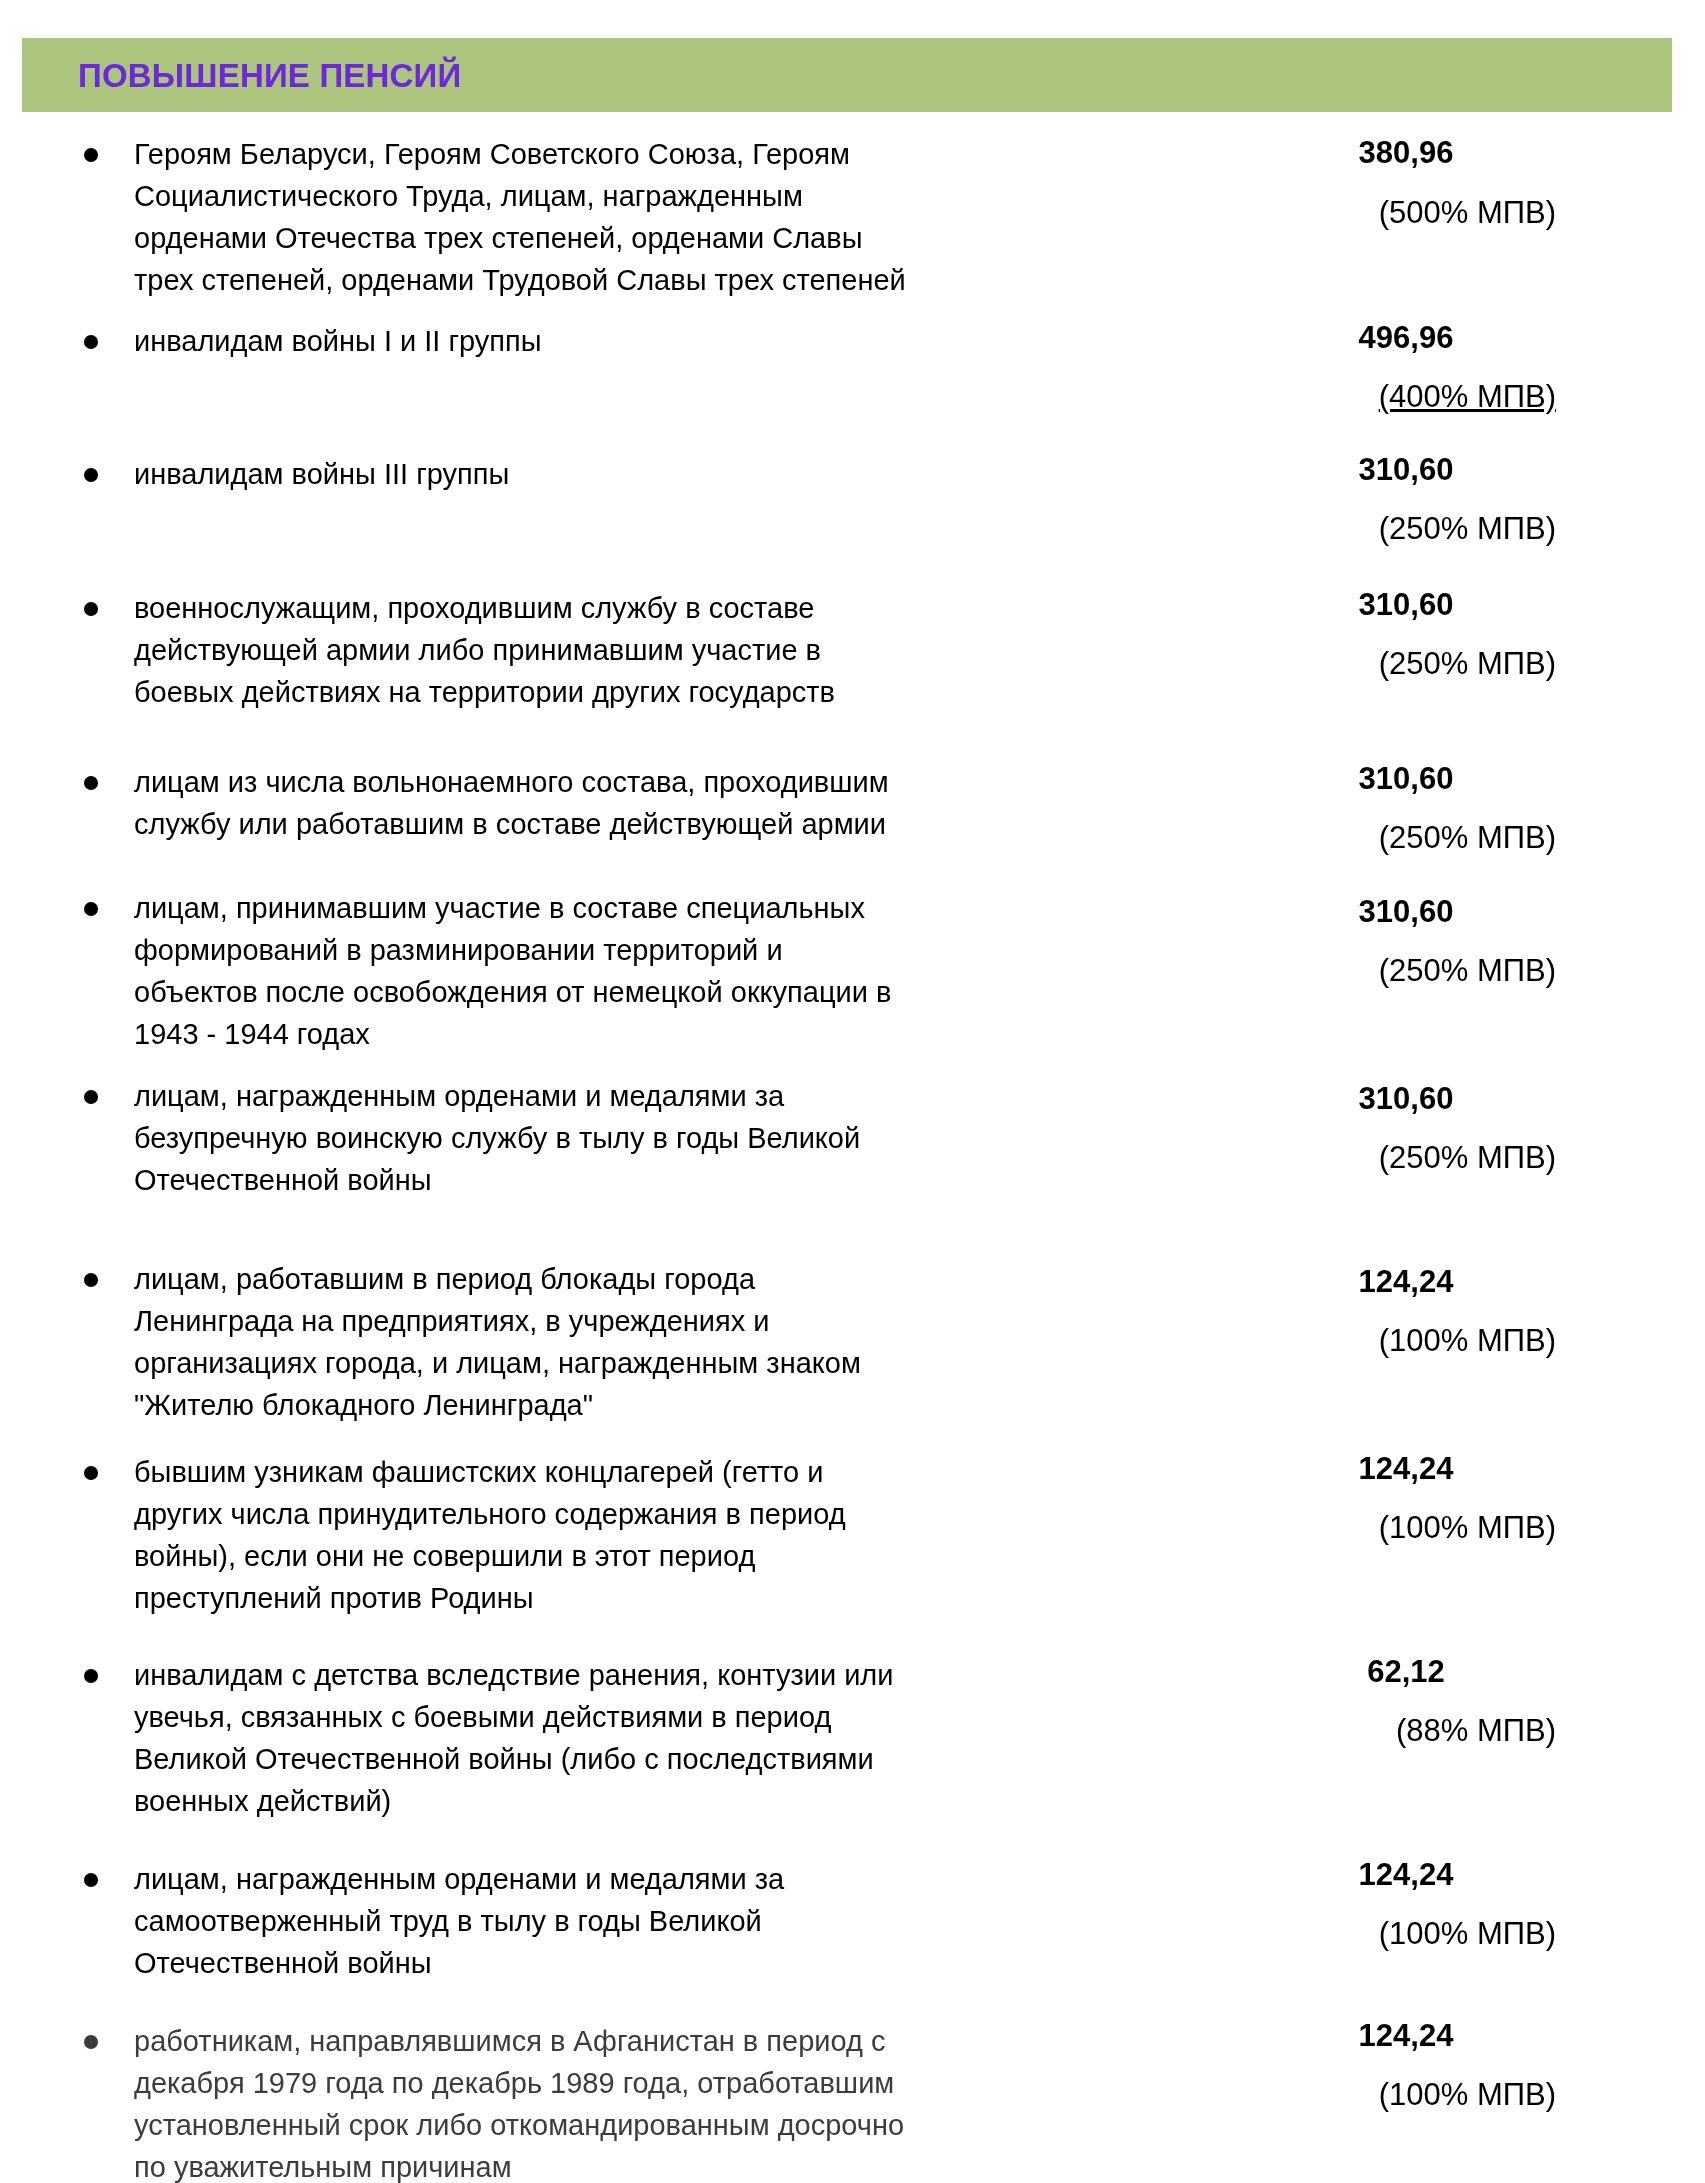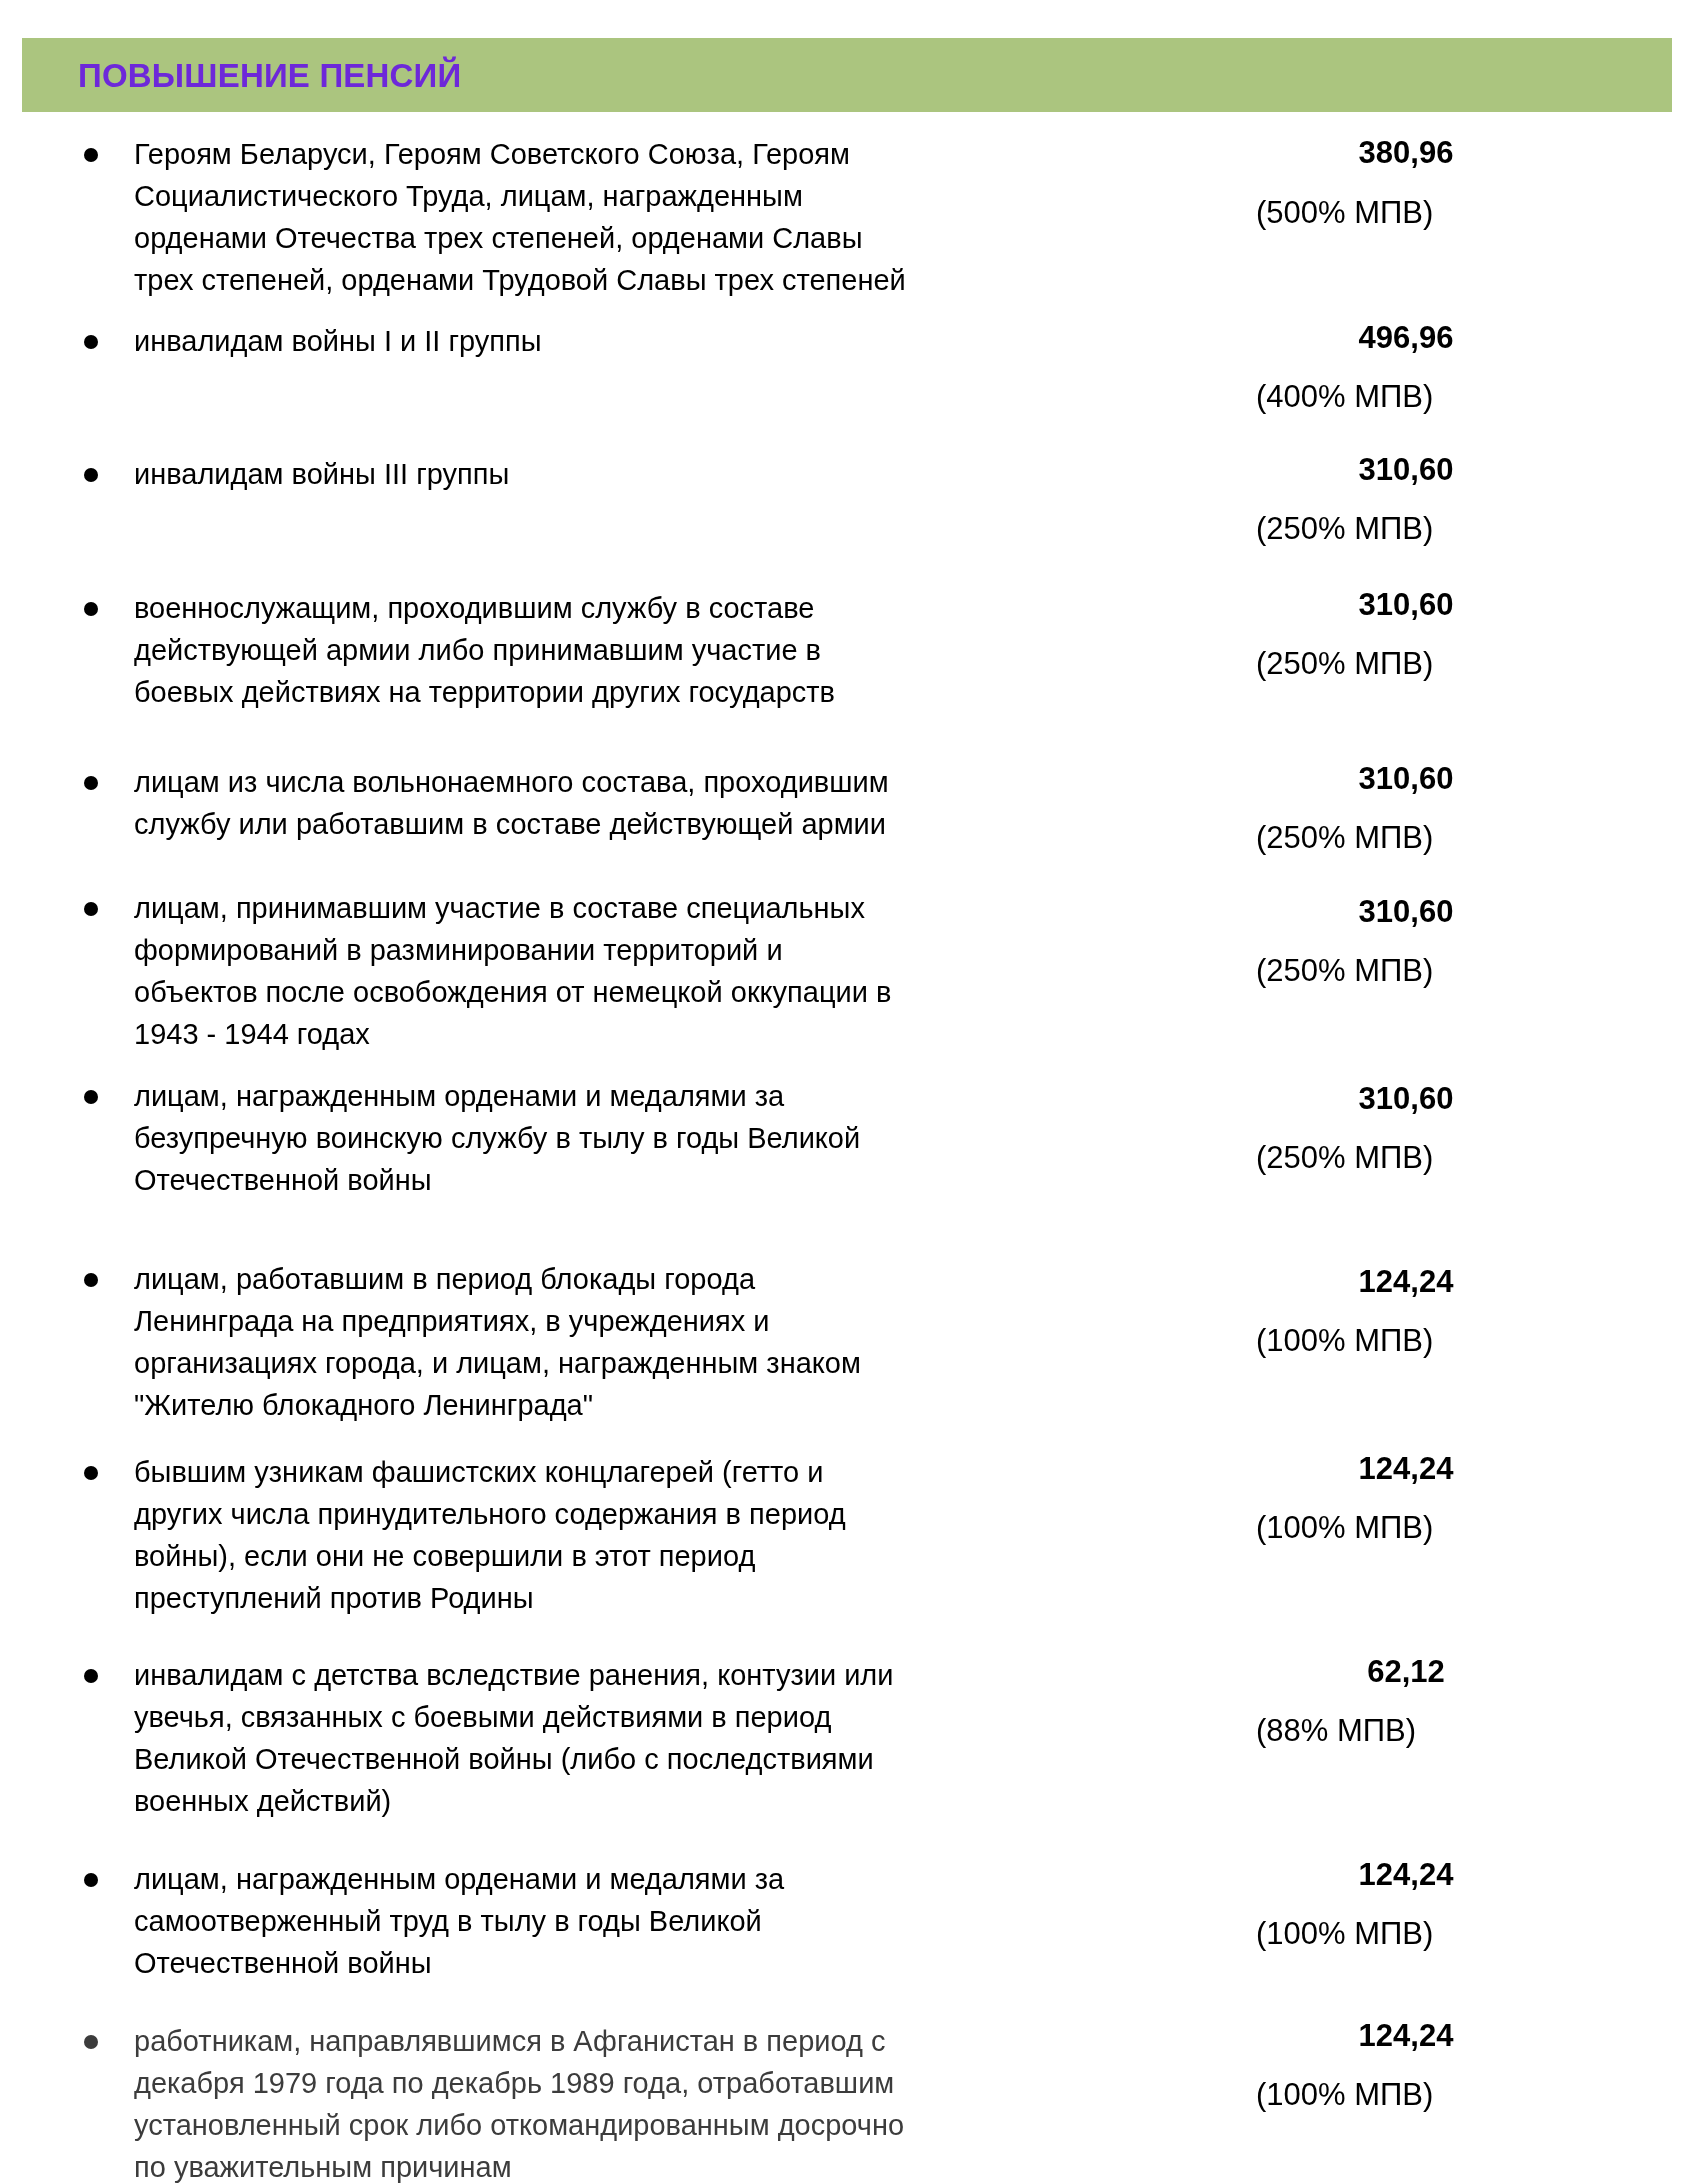--- a/index.html
+++ b/index.html
@@ -11,21 +11,21 @@
                 font-size: 33px; line-height: 40px; color: #6d28d9; letter-spacing: 0.2px; }
   .item { position: absolute; left: 0; width: 1705px; }
   .bullet { position: absolute; left: 84px; width: 14px; height: 14px; border-radius: 50%;
             background: #000; }
   .desc { position: absolute; left: 134px; width: 1000px; font-size: 29px; line-height: 42px;
           white-space: pre-line; }
   .desc.gray { color: #3c3c3c; }
   .bullet.gray { background: #3c3c3c; }
   .value { position: absolute; left: 1256px; width: 300px; text-align: center; font-weight: bold;
            font-size: 31px; line-height: 40px; }
-  .pct { position: absolute; left: 1256px; width: 300px; text-align: left;
+  .pct { position: absolute; left: 1256px; width: 300px; text-align: right;
          font-size: 31px; line-height: 40px; }
 </style>
 </head>
 <body>
 
 <div class="band">
   <div class="band-title">ПОВЫШЕНИЕ ПЕНСИЙ</div>
 </div>
 
 <div>
@@ -37,21 +37,21 @@
 орденами Отечества трех степеней, орденами Славы
 трех степеней, орденами Трудовой Славы трех степеней</div>
     <div class="value" style="top:0px;">380,96</div>
     <div class="pct" style="top:60px;">(500% МПВ)</div>
   </div>
 
   <div class="item" style="top:320px;">
     <span class="bullet" style="top:15px;"></span>
     <div class="desc">инвалидам войны I и II группы</div>
     <div class="value" style="top:-2px;">496,96</div>
-    <div class="pct" style="top:57px;">(400% МПВ)</div>
+    <div class="pct" style="top:57px;text-decoration:underline;">(400% МПВ)</div>
   </div>
 
   <div class="item" style="top:453px;">
     <span class="bullet" style="top:15px;"></span>
     <div class="desc">инвалидам войны III группы</div>
     <div class="value" style="top:-3px;">310,60</div>
     <div class="pct" style="top:56px;">(250% МПВ)</div>
   </div>
 
   <div class="item" style="top:587px;">

